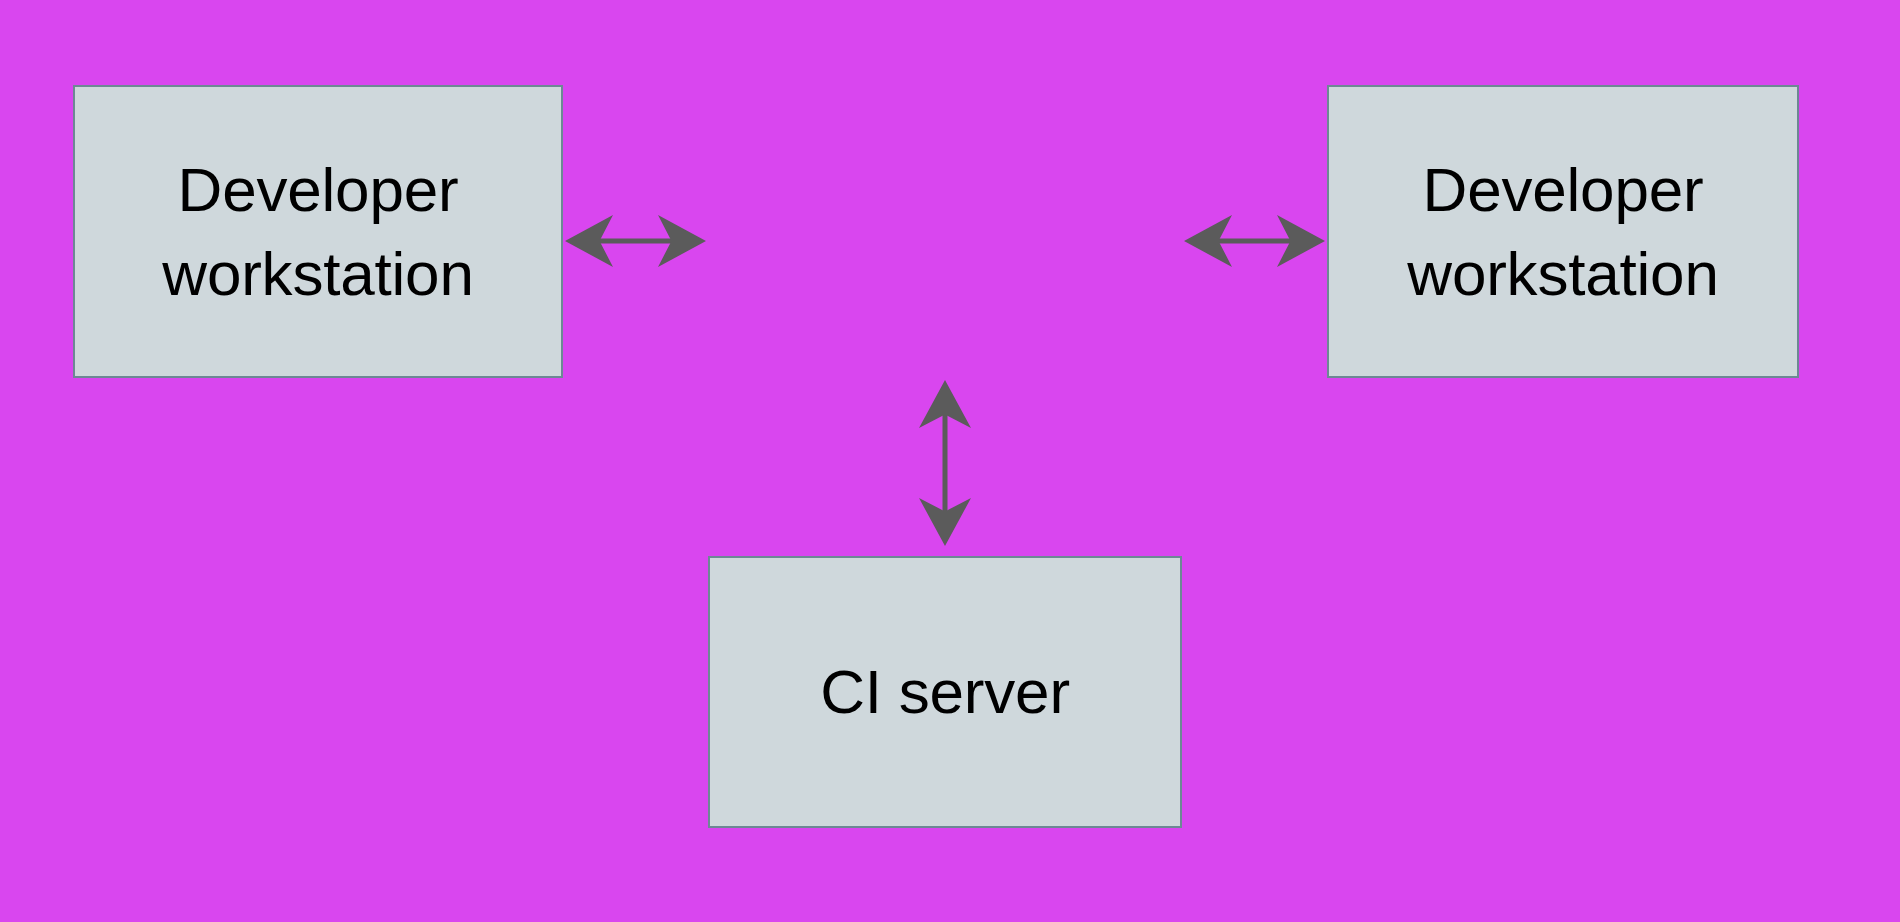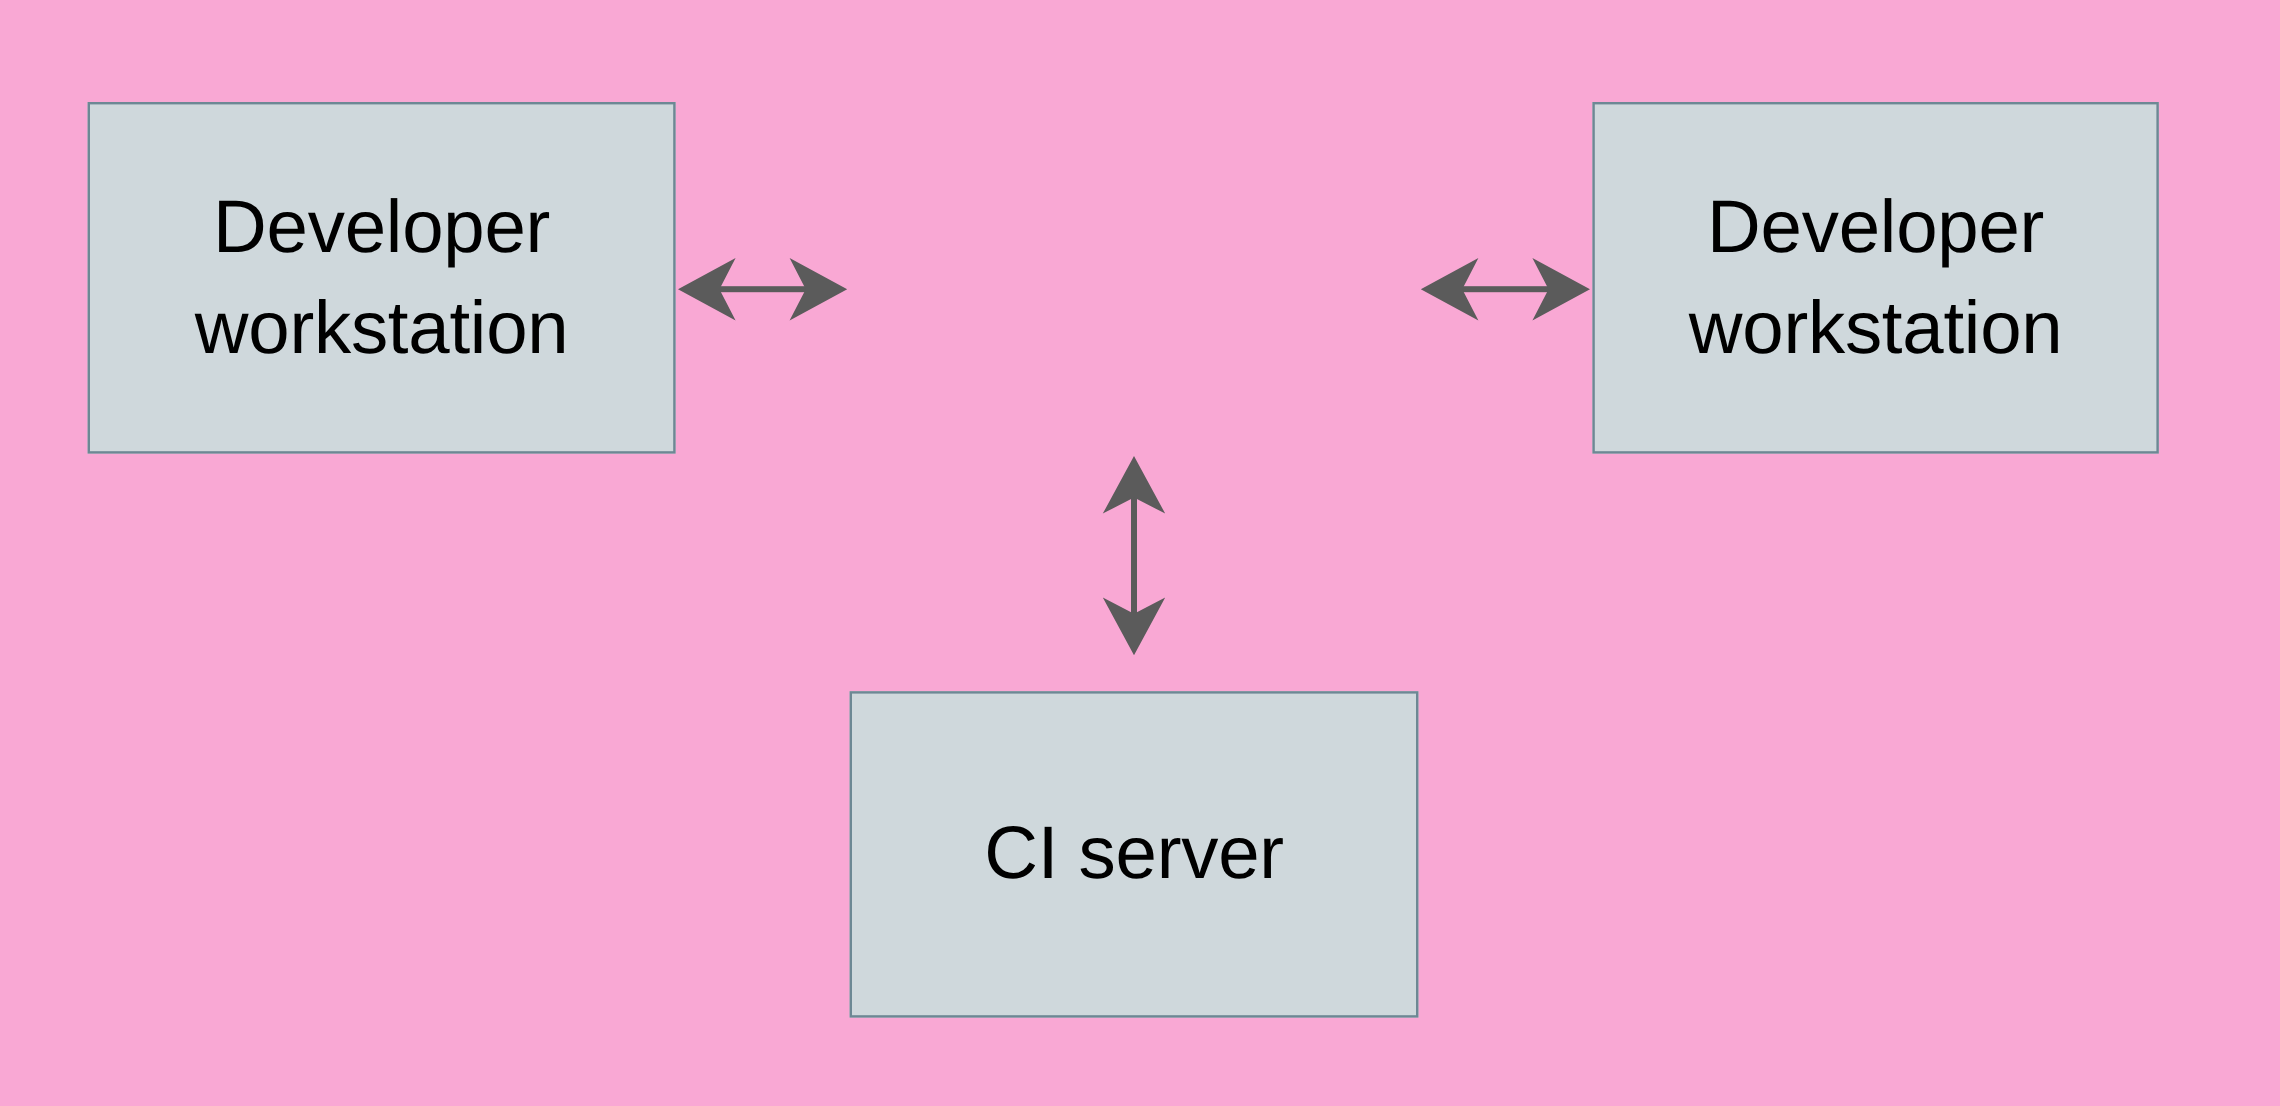--- a/index.html
+++ b/index.html
@@ -10,21 +10,21 @@
   body {
     width: 1900px;
     height: 922px;
     font-family: "Liberation Sans", sans-serif;
     overflow: hidden;
   }
   #diagram-canvas {
     position: relative;
     width: 1900px;
     height: 922px;
-    background: #f9a8d4;
+    background: #d946ef;
   }
   .node-box {
     position: absolute;
     box-sizing: border-box;
     background: #cfd8dc;
     border: 2px solid #6d8894;
     display: flex;
     align-items: center;
     justify-content: center;
     text-align: center;
@@ -61,21 +61,21 @@
     <span class="node-label">Developer
 workstation</span>
   </div>
 
 
   <div class="node-box" id="node-2" style="left: 1327px; top: 85px; width: 472px; height: 293px; background: rgb(207, 216, 220); border-color: rgb(109, 136, 148); color: rgb(0, 0, 0);">
     <span class="node-label">Developer
 workstation</span>
   </div>
 
-  <div class="node-box" id="node-3" style="left: 708px; top: 576px; width: 474px; height: 272px; background: rgb(207, 216, 220); border-color: rgb(109, 136, 148); color: rgb(0, 0, 0);">
+  <div class="node-box" id="node-3" style="left: 708px; top: 556px; width: 474px; height: 272px; background: rgb(207, 216, 220); border-color: rgb(109, 136, 148); color: rgb(0, 0, 0);">
     <span class="node-label">CI server</span>
   </div>
 
   <div class="connector-layer">
     <svg id="connector-svg" width="1900" height="922" viewBox="0 0 1900 922" xmlns="http://www.w3.org/2000/svg">
         <g>
           <rect x="591.4" y="238.5" width="88.19999999999999" height="5" fill="#5b5b5b"></rect>
           <path d="M 565 241 L 613 215 L 599.56 241 L 613 267 Z" fill="#5b5b5b"></path>
           <path d="M 706 241 L 658 215 L 671.44 241 L 658 267 Z" fill="#5b5b5b"></path>
         </g>

